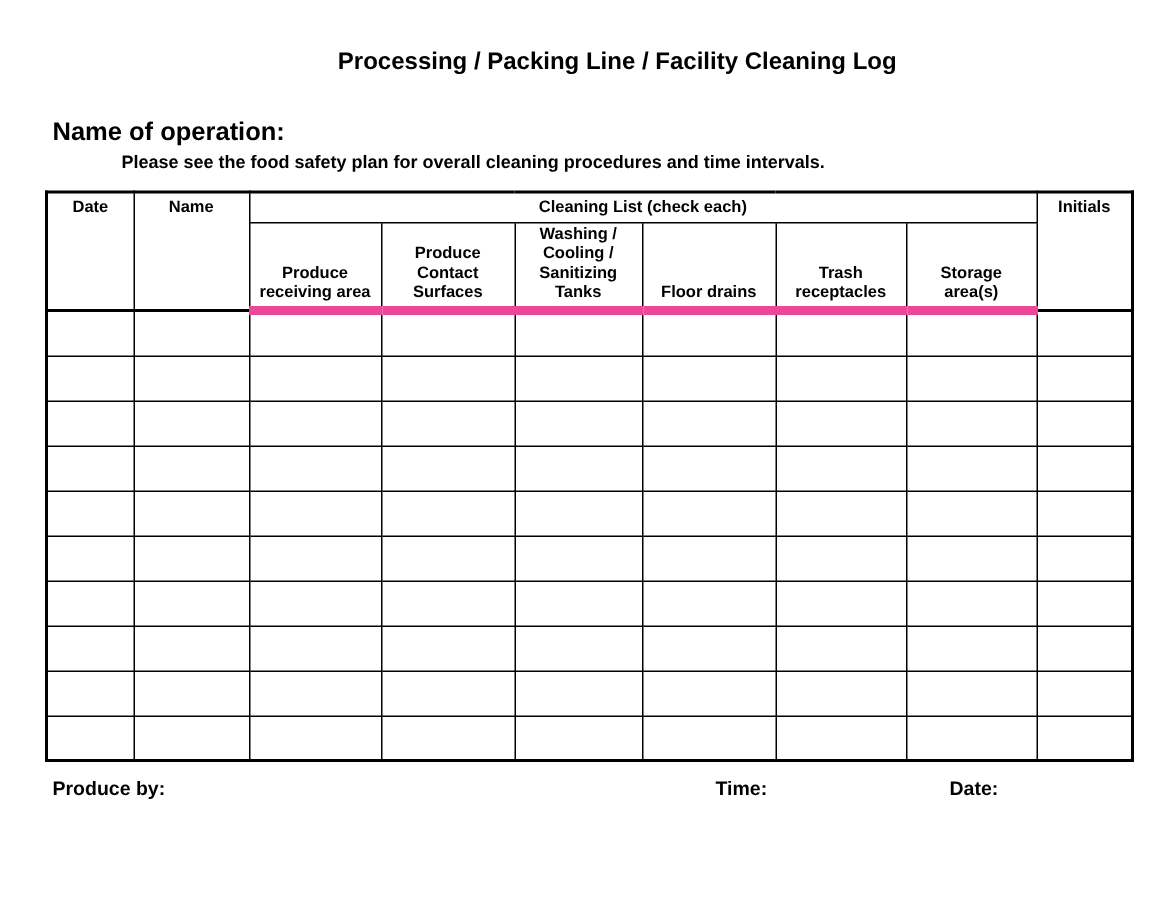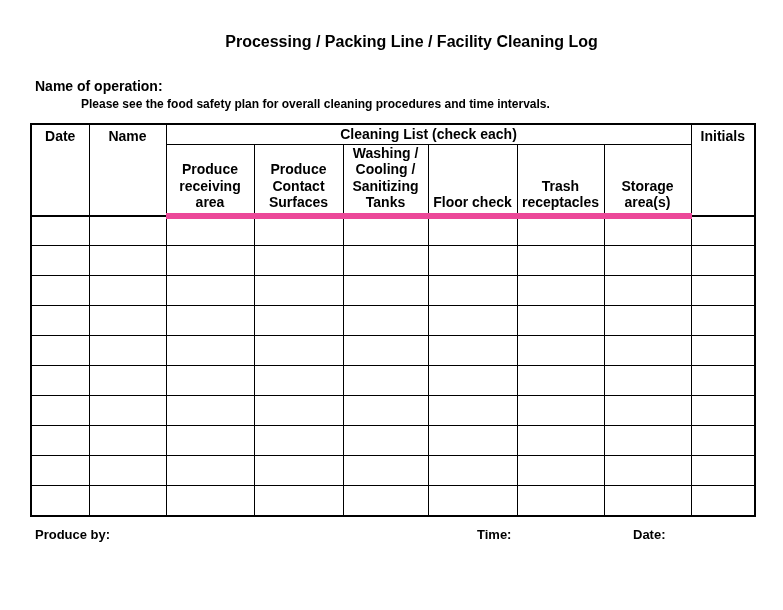--- a/index.html
+++ b/index.html
@@ -12,39 +12,39 @@
     overflow: hidden;
   }
   .doc-title {
     text-align: center;
     padding-top: 33px;
     font-size: 16px;
     padding-left: 40px;
   }
   .name-label {
     margin: 27px 0 0 35px;
-    font-size: 14px;
+    font-size: 17px;
   }
   .instruction {
     margin: 3px 0 0 35px;
     font-size: 12px;
     padding-left: 46px;
   }
   table.log-table {
     border-collapse: collapse;
     table-layout: fixed;
     width: 724px;
     margin: 12px 0 0 30px;
     border: 2px solid #000;
   }
   .log-table th, .log-table td {
     border: 1px solid #000;
     text-align: center;
   }
-  .log-table thead th { font-size: 14px; }
+  .log-table thead th { font-size: 11px; }
   tr.hdr-row-1 { height: 20px; }
   tr.hdr-row-2 { height: 59px; }
   th.corner-cell {
     vertical-align: top;
     padding-top: 3px;
     border-bottom: 2px solid #000;
   }
   th.cleaning-list-cell { vertical-align: middle; }
   th.sub-col-cell {
     vertical-align: bottom;
@@ -96,21 +96,21 @@
     <tr class="hdr-row-2">
       <th class="sub-col-cell">Produce
 receiving area</th>
       <th class="sub-col-cell">Produce
 Contact
 Surfaces</th>
       <th class="sub-col-cell">Washing /
 Cooling /
 Sanitizing
 Tanks</th>
-      <th class="sub-col-cell">Floor check</th>
+      <th class="sub-col-cell">Floor drains</th>
       <th class="sub-col-cell">Trash
 receptacles</th>
       <th class="sub-col-cell">Storage
 area(s)</th>
     </tr>
   </thead>
   <tbody>
       <tr>
         <td></td>
         <td></td>

